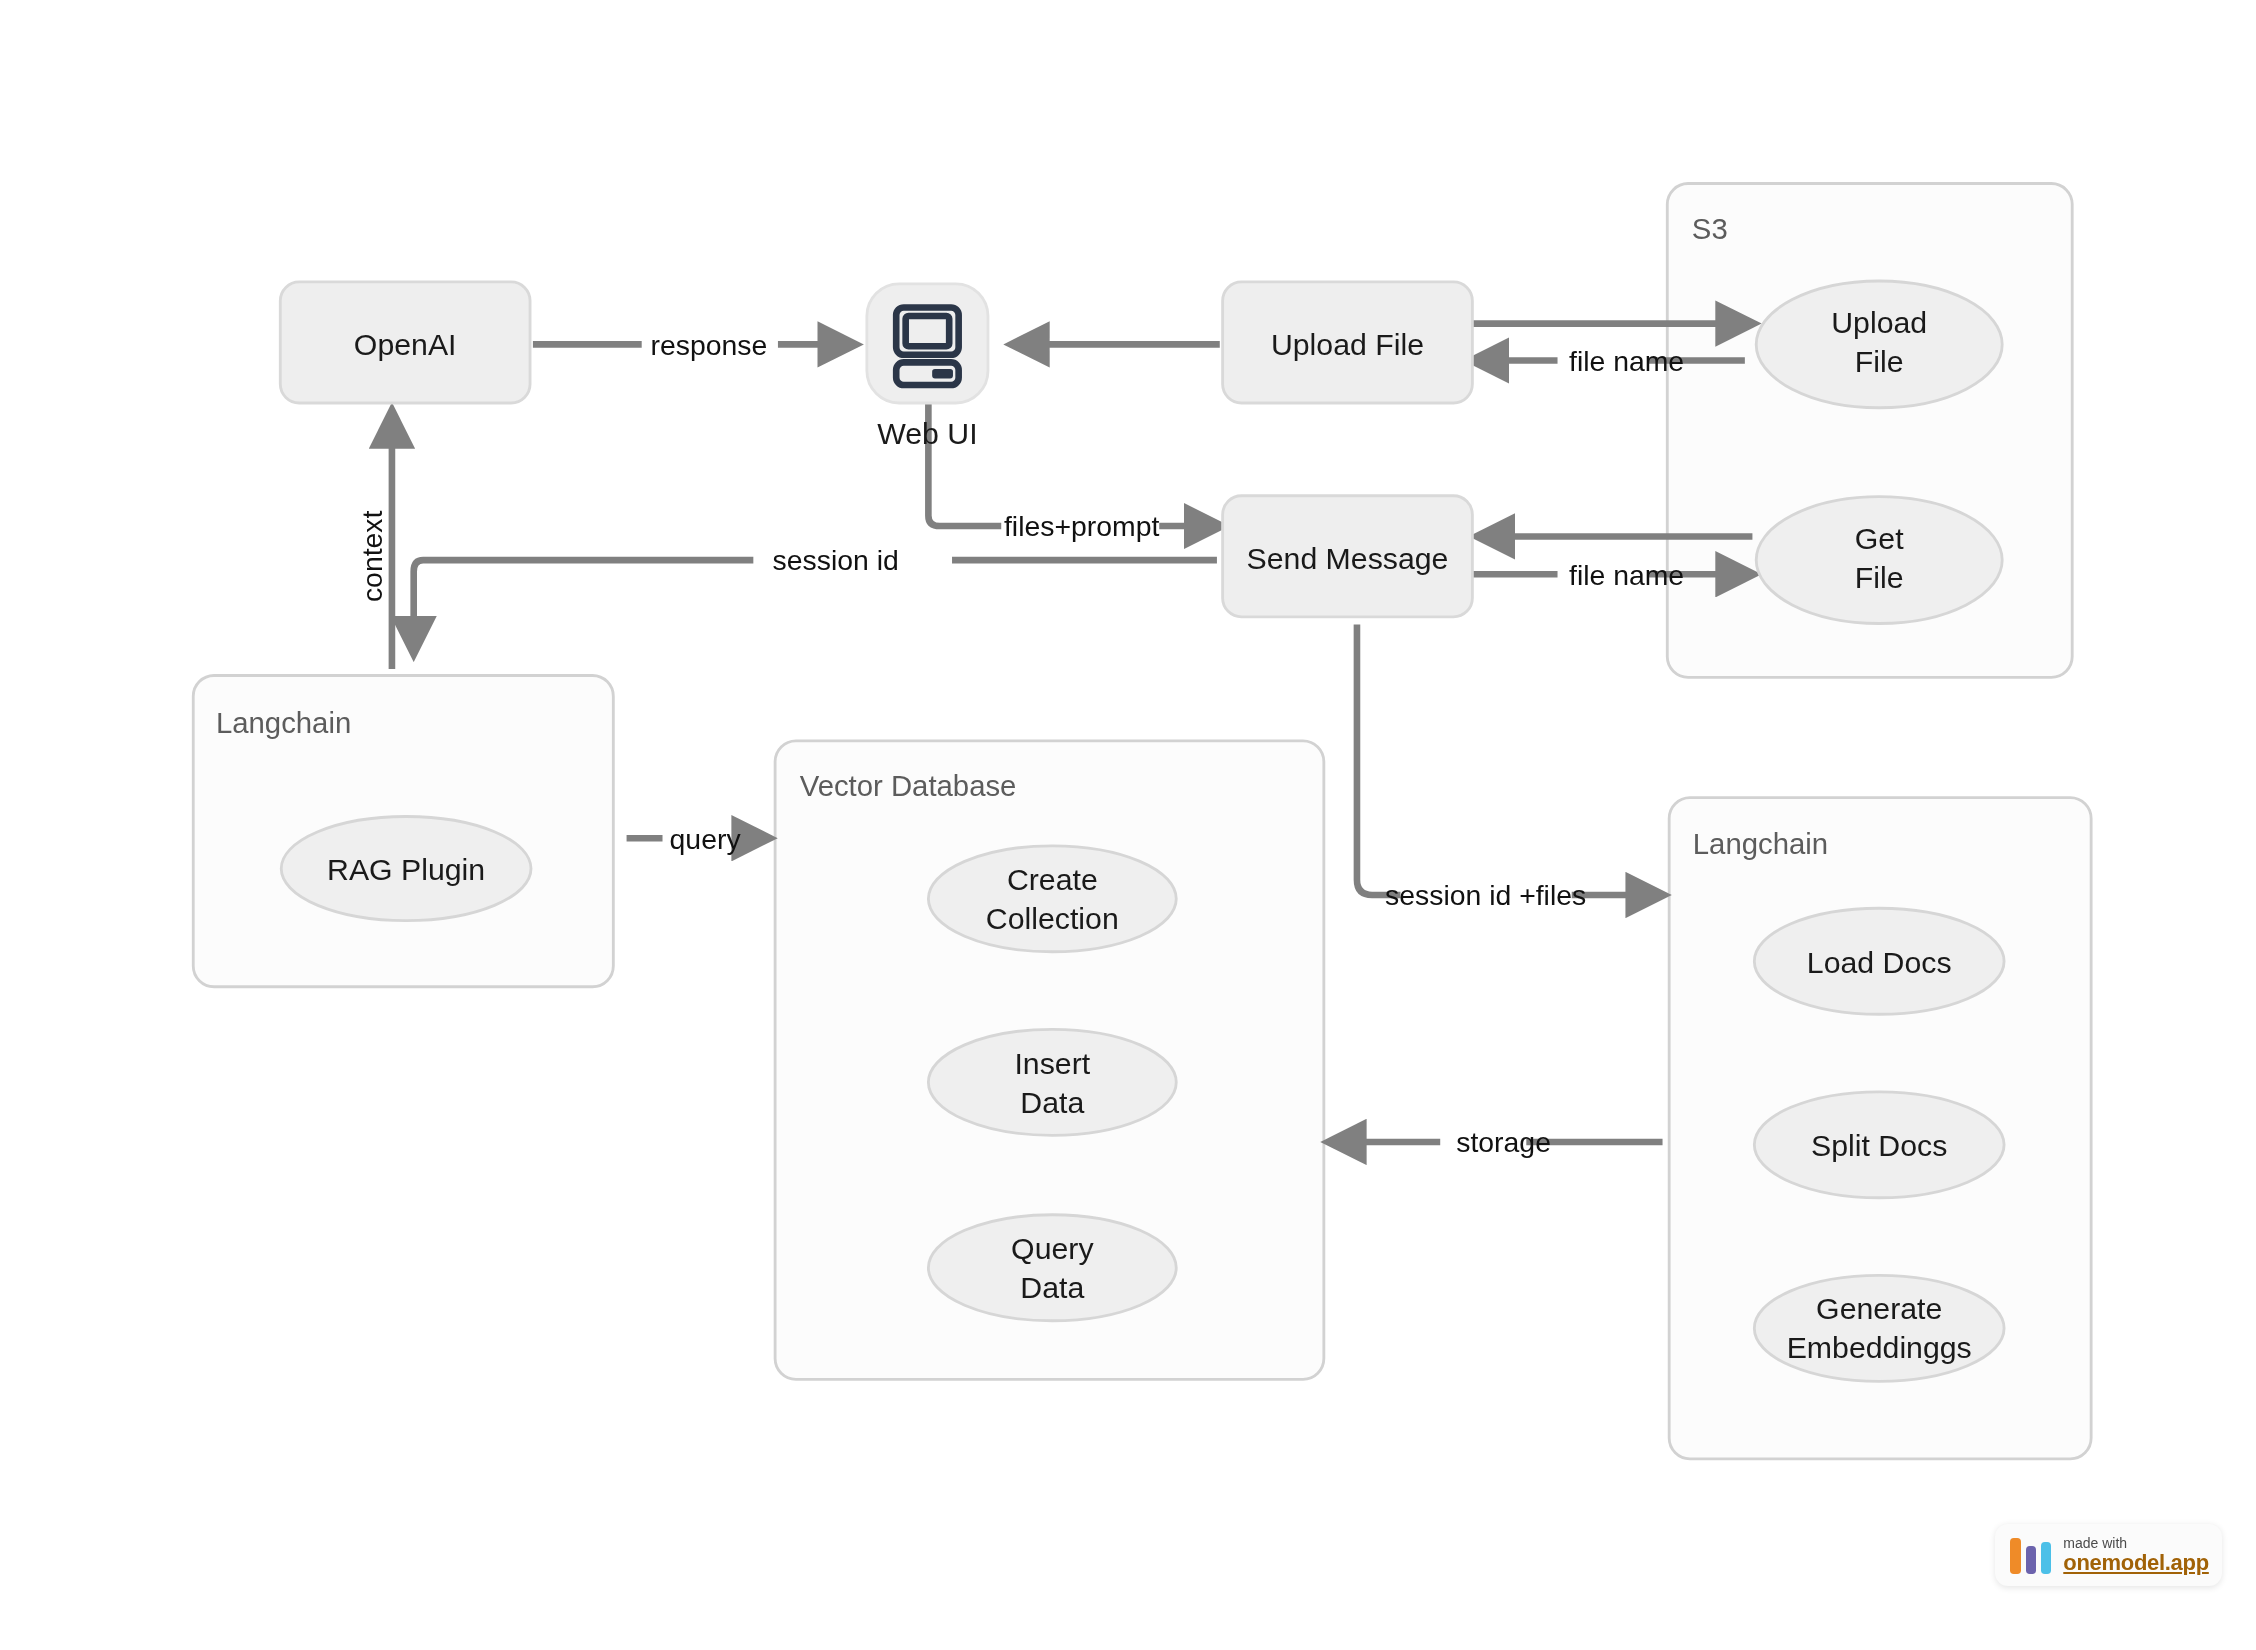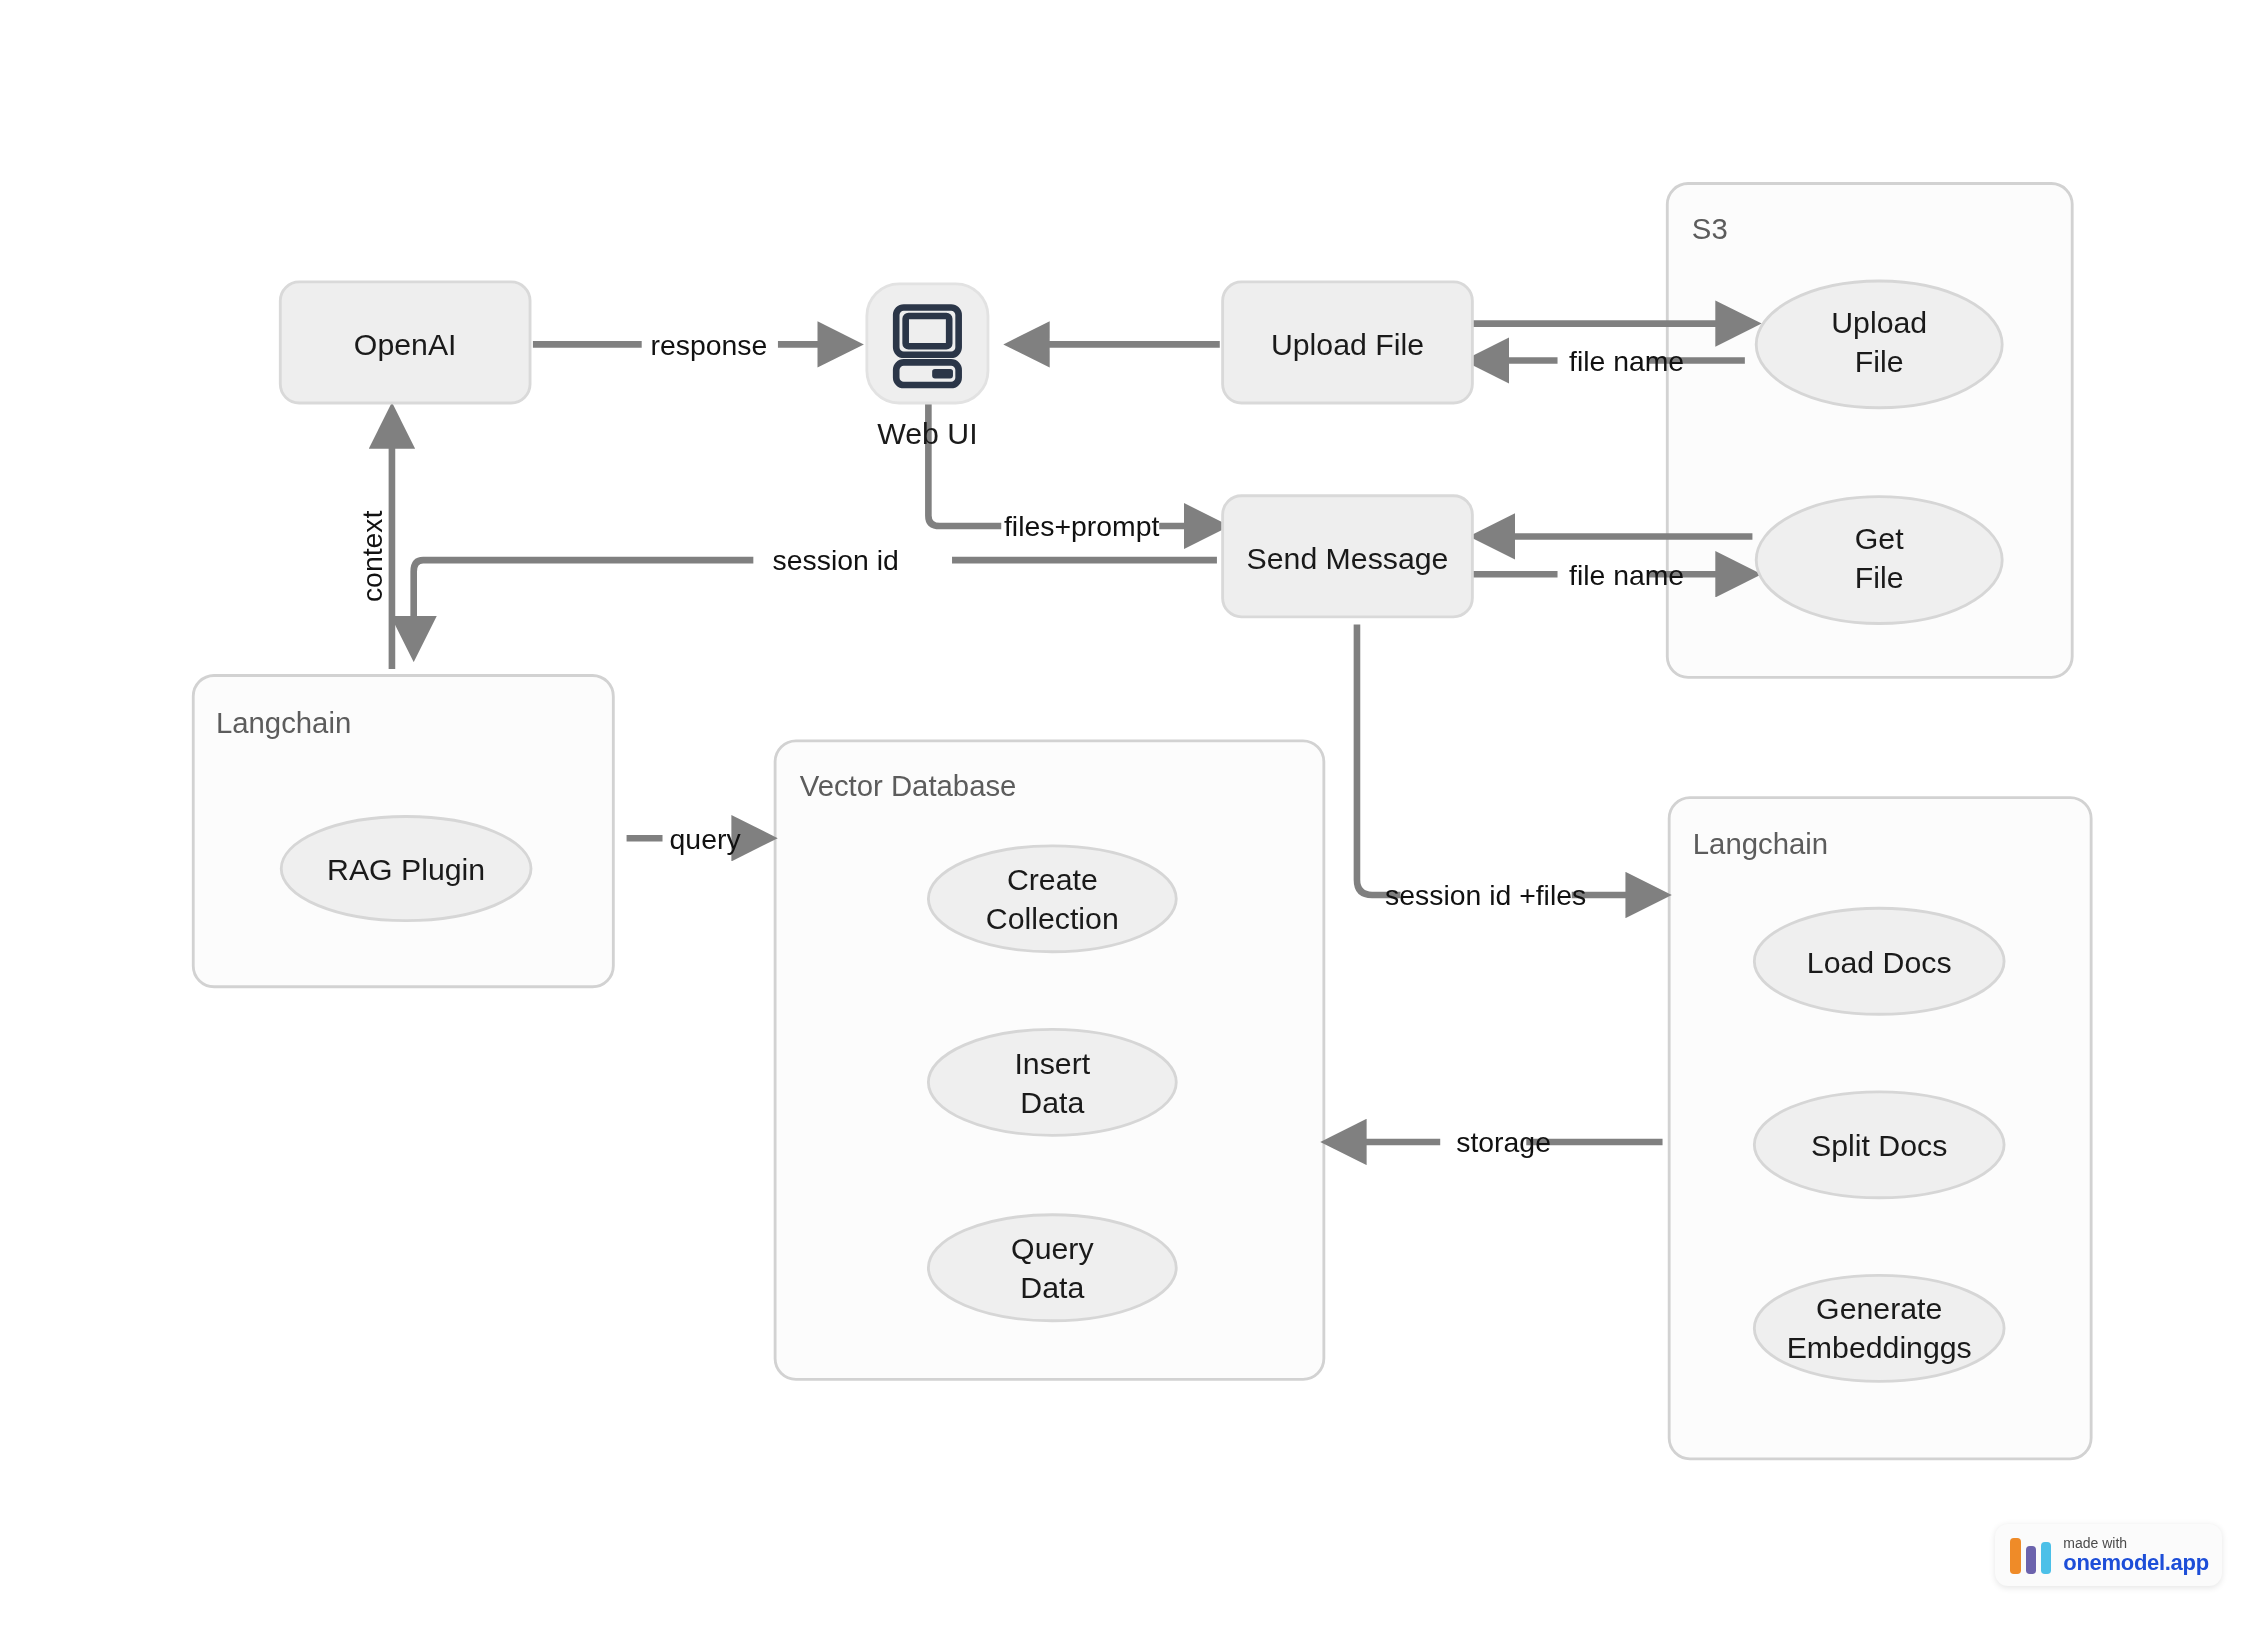--- a/index.html
+++ b/index.html
@@ -26,21 +26,21 @@
   #watermark{position:absolute;left:1995px;top:1524px;width:227px;height:62px;
     background:#fbfbfb;border-radius:13.2px;display:flex;align-items:center;
     box-shadow:0 1.9px 6.6px rgba(0,0,0,.10);padding:0 13.2px;box-sizing:border-box;justify-content:flex-end;}
   #wm-logo{display:flex;align-items:flex-end;gap:4.7px;height:38px;margin-right:12.3px;}
   .wm-bar{border-radius:3.8px;}
   #wm-b1{width:10.4px;height:36px;background:#ef8b28;}
   #wm-b2{width:10.4px;height:28px;background:#6c63ad;}
   #wm-b3{width:10.4px;height:32px;background:#4cc0e8;}
   #wm-text{display:flex;flex-direction:column;line-height:1.05;}
   #wm-made{font-size:14px;color:#4b4b4b;}
-  #wm-name{font-size:22px;color:#1d4ed8;font-weight:bold;letter-spacing:-0.3px;}
+  #wm-name{font-size:22px;color:#a16207;font-weight:bold;letter-spacing:-0.3px;text-decoration:underline;}
 </style>
 </head>
 <body>
 
 <div id="canvas">
 
   <svg id="diagram" viewBox="0 0 2384 1744">
     <defs>
       <marker id="ah" markerWidth="7" markerHeight="7" refX="5.6" refY="3.5" orient="auto" markerUnits="strokeWidth">
         <path d="M0,0 L7,3.5 L0,7 Z" fill="#808080"></path>

